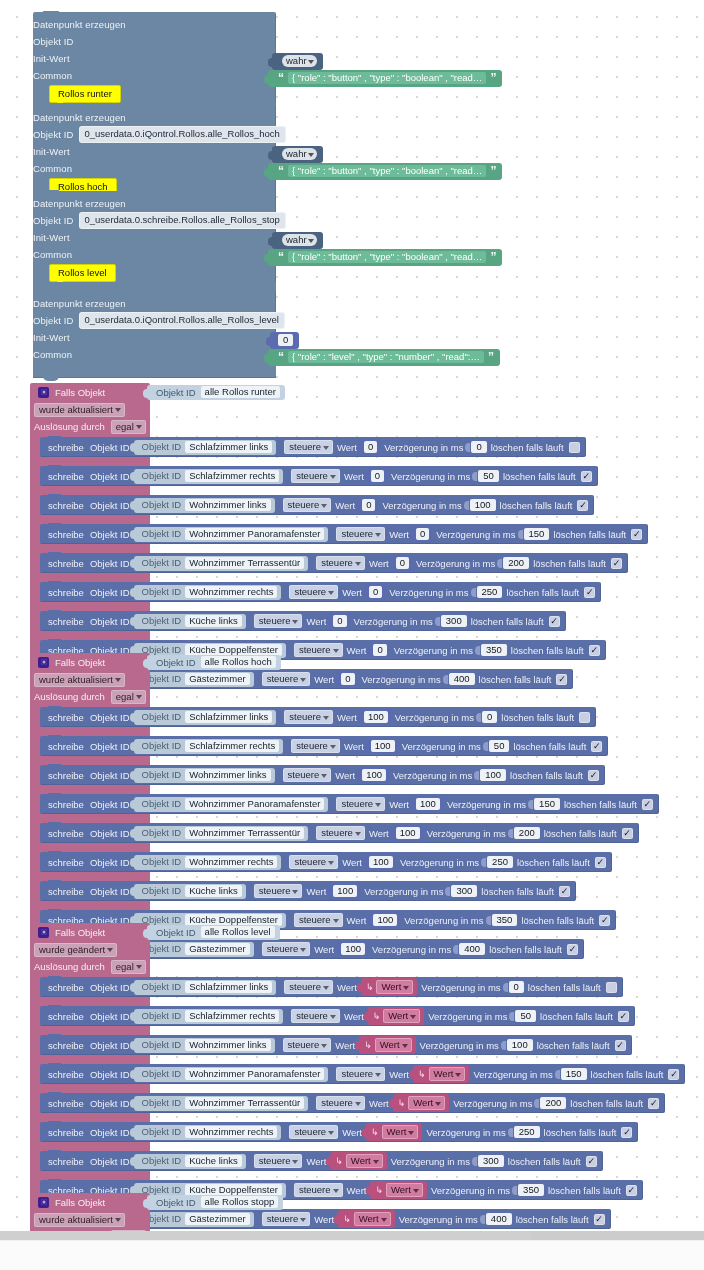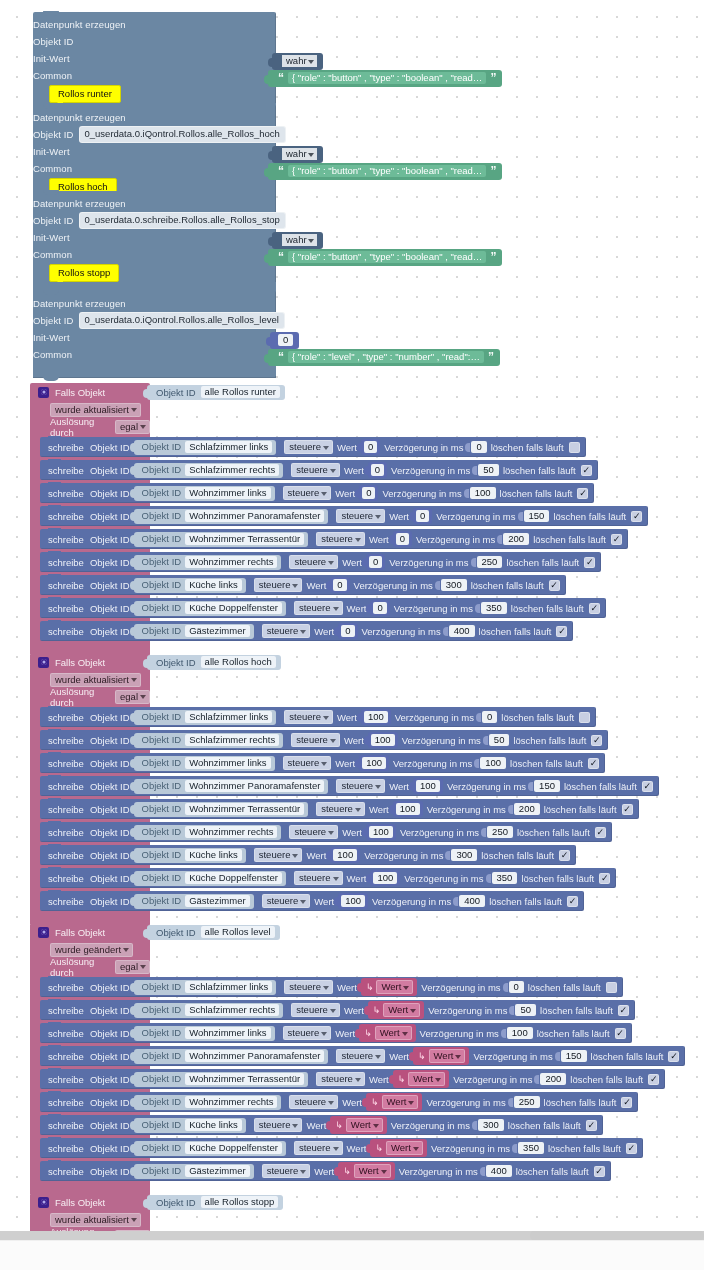--- a/index.html
+++ b/index.html
@@ -97,21 +97,21 @@
     margin-top:-4px; width:5px; height:9px;
     border-radius: 4px 0 0 4px;
     background: inherit;
   }
   .plug.bool { background:#4a6380; color:#eaf0f5; }
   .plug.num  { background:#5b6bb0; color:#fff; padding-left:8px;}
   .plug.text { background:#58a583; color:#ffffff; }
 
   .dd { 
     background: rgba(255,255,255,.82);
-    color:#19212b; border-radius:0;
+    color:#19212b; border-radius:6px;
     padding: 0px 10px 1px 4px; font-size:9.5px;
     position: relative;
   }
   .dd:after{
     content:""; position:absolute; right:3px; top:50%; margin-top:-1.5px;
     border-left:3px solid transparent; border-right:3px solid transparent;
     border-top:4px solid #19212b; opacity:.75;
   }
   .numbox {
     background:#eef2f6; color:#141a20; border-radius:2px;
@@ -124,21 +124,21 @@
   }
 
   
   .trig {
     background: #b9698e;
     color: #f7eef3;
     font-size: 9.5px;
     border-radius: 2px 2px 0 0;
   }
   .trig .hat { display:flex; align-items:center; height:18px; padding-left:8px; }
-  .trig .row { display:flex; align-items:center; height:17px; padding-left:20px; }
+  .trig .row { display:flex; align-items:center; height:17px; padding-left:4px; }
   .gear {
     width:11px; height:11px; background:#3c1f8c; border-radius:2px;
     display:inline-flex; align-items:center; justify-content:center;
     margin-right:6px; flex:none;
   }
   .gear i {
     width:6px;height:6px;border-radius:50%;
     background:#b0a8ea; box-shadow: 0 0 0 1.5px #3c1f8c inset;
     display:block;
   }
@@ -174,21 +174,21 @@
   
   .ctrl {
     position:relative;
     display:inline-flex; align-items:center;
     background:#5a6fa8;
     color:#eef1f8;
     font-size:9.5px;
     height:20px;
     border-radius:2px;
     padding: 0 6px 0 8px;
-    margin-bottom: 3px;
+    margin-bottom: 9px;
     white-space:nowrap;
     box-shadow: inset -1px -1px 0 rgba(0,0,0,.10);
   }
   .ctrl:before{
     content:""; position:absolute; left:8px; top:-1px; width:13px;height:4px;
     background:#5a6fa8; border-radius:0 0 5px 5px;
   }
   .ctrl > * { flex:none; }
   .sp { width:6px; display:inline-block; }
 
@@ -349,21 +349,21 @@
         <span class="lbl">Objekt ID</span>
         <span class="field">0_userdata.0.schreibe.Rollos.alle_Rollos_stop</span>
       </div>
       <div class="row">
         <span class="lbl">Init-Wert</span>
       </div>
       <div class="row">
         <span class="lbl">Common</span>
       </div>
       <div class="row" style="height: 19px;">
-        <span class="comment">Rollos stopp</span>
+        <span class="comment">Rollos level</span>
       </div>
       <div class="dp-foot"></div>
     </div>
     <div class="plug bool" style="left: 272px; top: 232px;">
       <span class="dd">wahr</span>
     </div>
     <div class="plug text" style="left: 268px; top: 249px;">
       <span class="quote">“</span>
       <span class="strtxt">{ "role" : "button" , "type" : "boolean" , "read…</span>
       <span class="quote">”</span>

